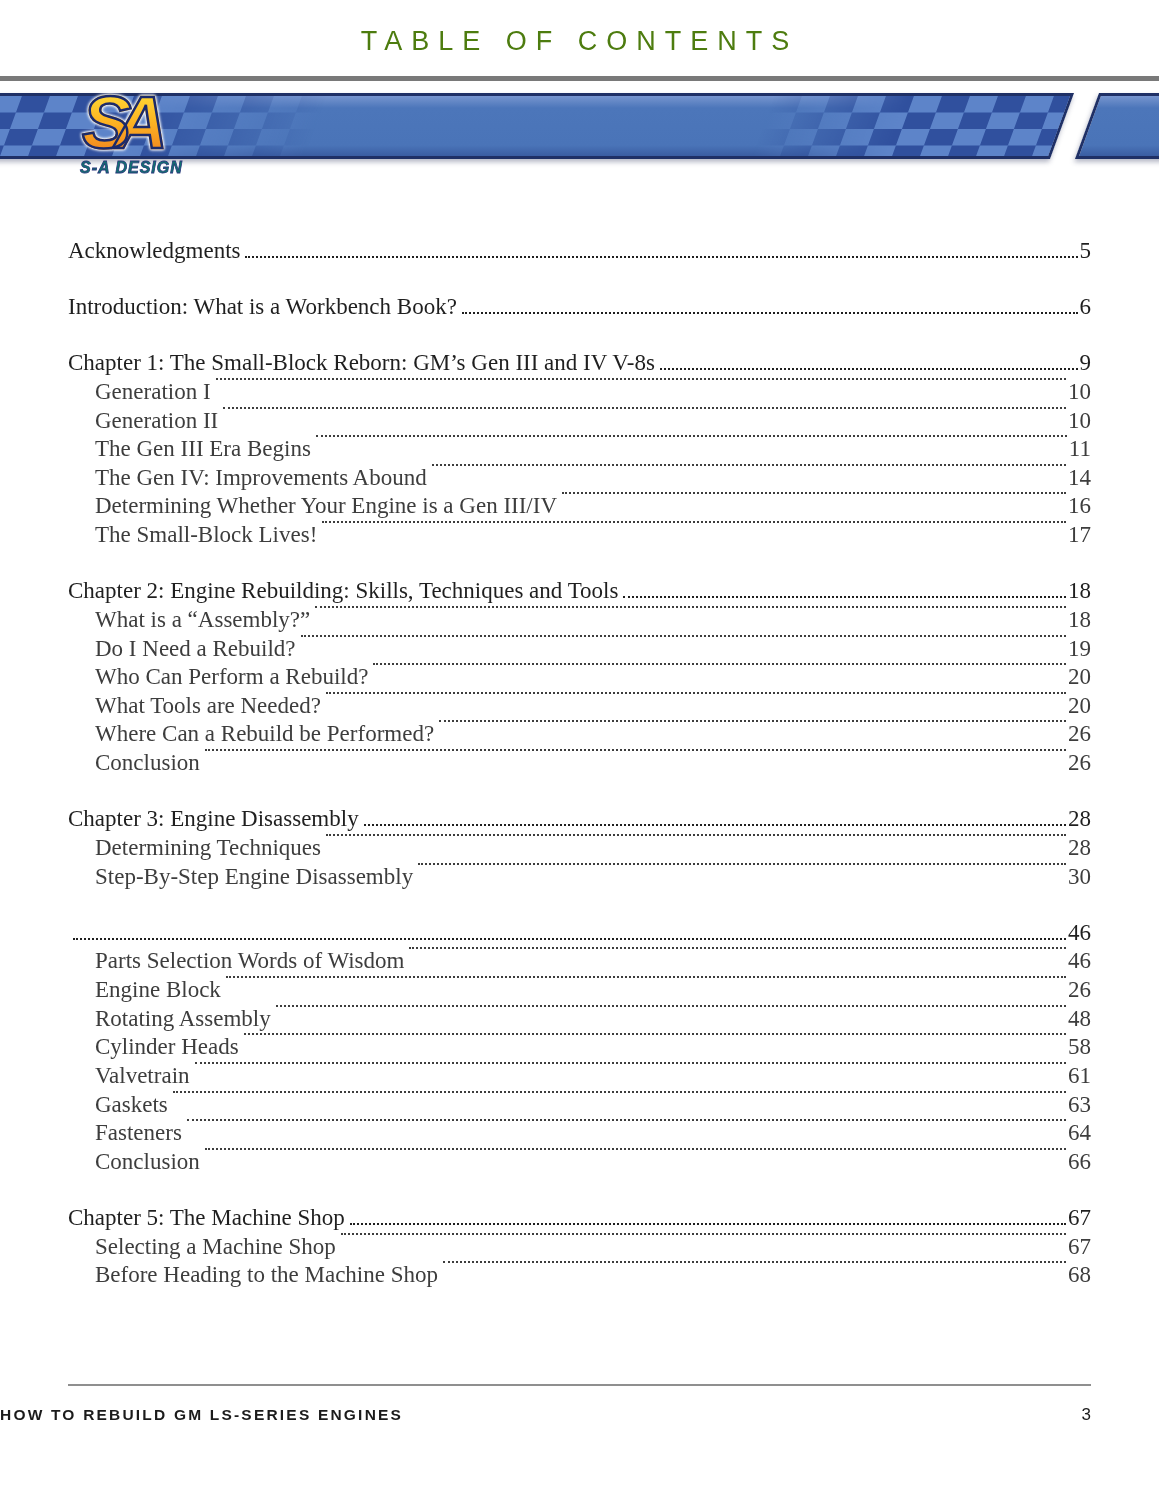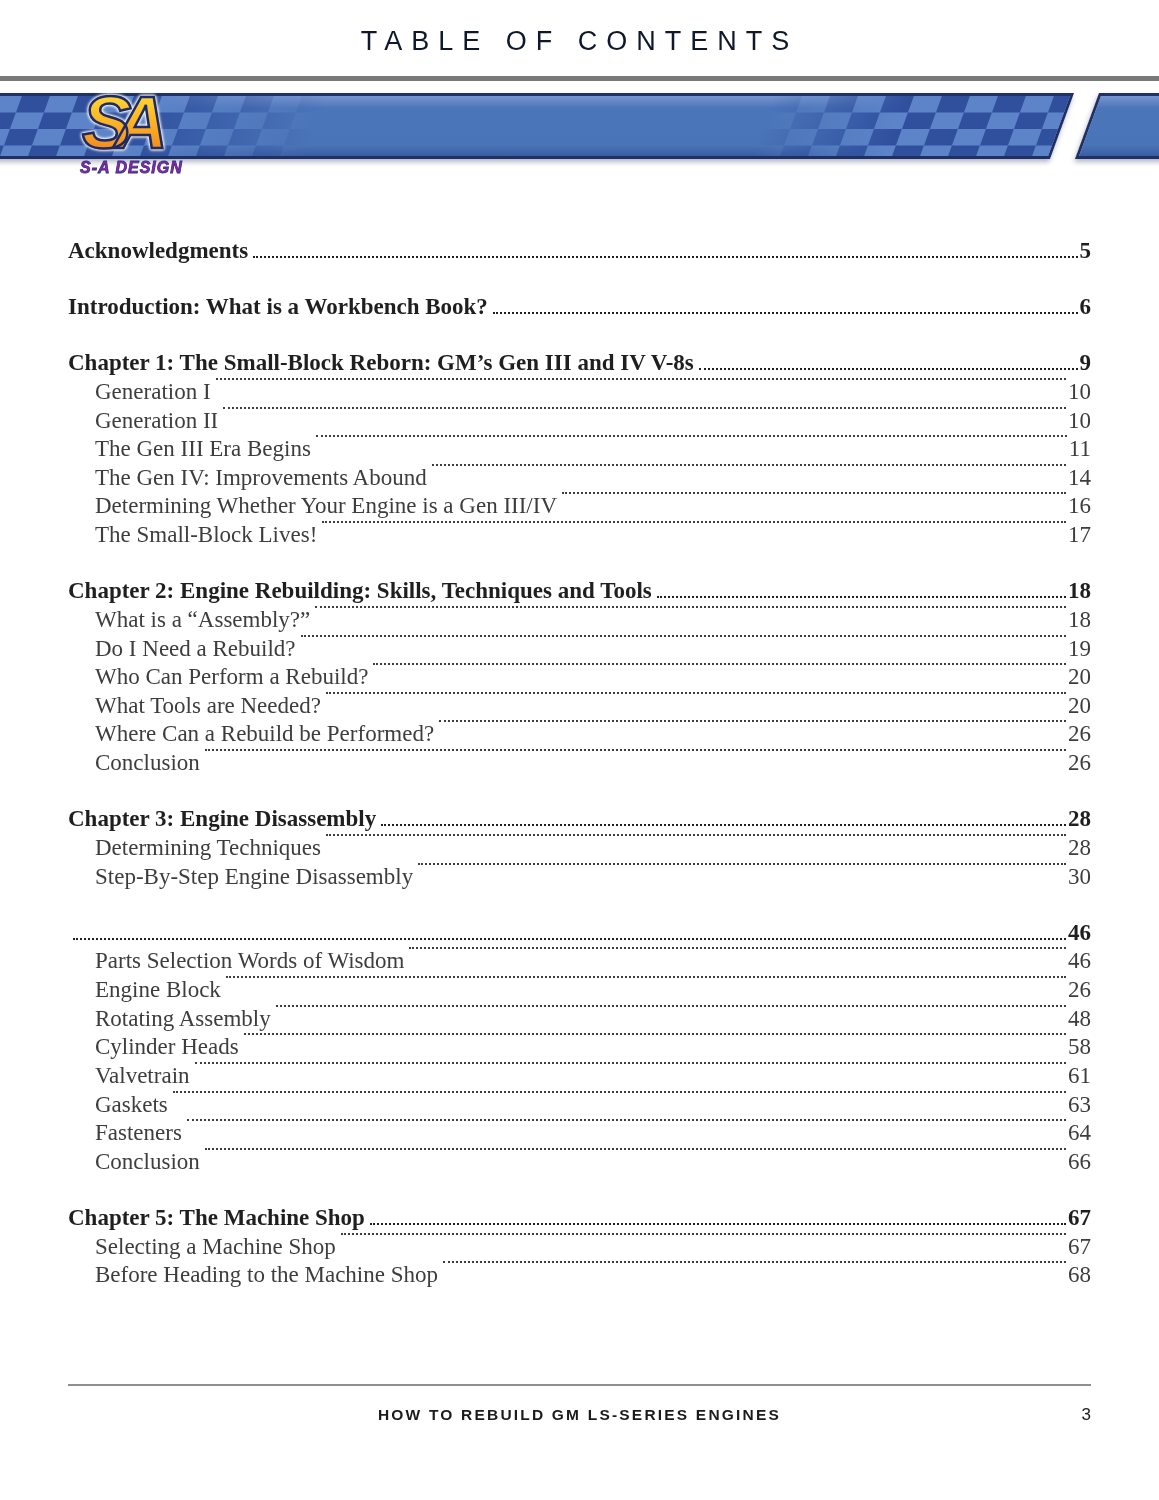--- a/index.html
+++ b/index.html
@@ -13,21 +13,21 @@
 
   
   .header-title {
     position: absolute;
     top: 26px; left: 0; width: 100%;
     text-align: center;
     font-family: "Liberation Sans", sans-serif;
     font-size: 27px;
     font-weight: 400;
     letter-spacing: 9px;
-    color: #0f172a;
+    color: #4d7c0f;
   }
   .header-rule {
     position: absolute;
     top: 76px; left: 0; width: 100%; height: 5px;
     background: #797979;
   }
 
   
   .banner { position: absolute; top: 93px; left: 0; width: 1159px; height: 76px; }
   .banner-main {
@@ -71,54 +71,53 @@
     color: transparent;
     -webkit-text-stroke: 2.5px #1b2a6b;
     filter: drop-shadow(0 0 1.5px #ffffff) drop-shadow(0 0 1px #ffffff);
     padding-right: 20px;
   }
   .logo-design {
     position: absolute; top: 66px; left: 80px;
     font-family: "Liberation Sans", sans-serif;
     font-weight: 700; font-style: italic;
     font-size: 16px; letter-spacing: 1px;
-    color: #a21caf;
+    color: #0f766e;
     -webkit-text-stroke: 0.8px #28357c;
   }
 
   
   .toc {
     position: absolute; top: 237px; left: 68px; width: 1023px;
     font-size: 23px;
   }
   .toc-section + .toc-section { margin-top: 27.5px; }
   .toc-row {
     display: flex; align-items: baseline;
     height: 28.65px; line-height: 28.65px;
     white-space: nowrap;
   }
-  .row-chapter { font-weight: 700; color: #1f1f1f; }
+  .row-chapter { font-weight: 400; color: #1f1f1f; }
   .row-sub { color: #3d3d3d; padding-left: 27px; align-items: flex-end; }
   .leader {
     flex: 1 1 auto;
     height: 0;
     margin: 0 2px 0 5px;
     border-bottom: 2.5px dotted currentColor;
     align-self: baseline;
     min-width: 12px;
   }
 
   
   .footer-rule {
     position: absolute; top: 1384px; left: 68px; width: 1023px; height: 2px;
     background: #8f8f8f;
   }
   .footer-title {
     position: absolute; top: 1406px; left: 0; width: 100%;
-    text-align: center;
     font-family: "Liberation Sans", sans-serif;
     font-weight: 700;
     font-size: 15.5px;
     letter-spacing: 2.2px;
     color: #1b1b1b;
   }
   .footer-page {
     position: absolute; top: 1405px; right: 68px;
     font-family: "Liberation Sans", sans-serif;
     font-size: 17px;

